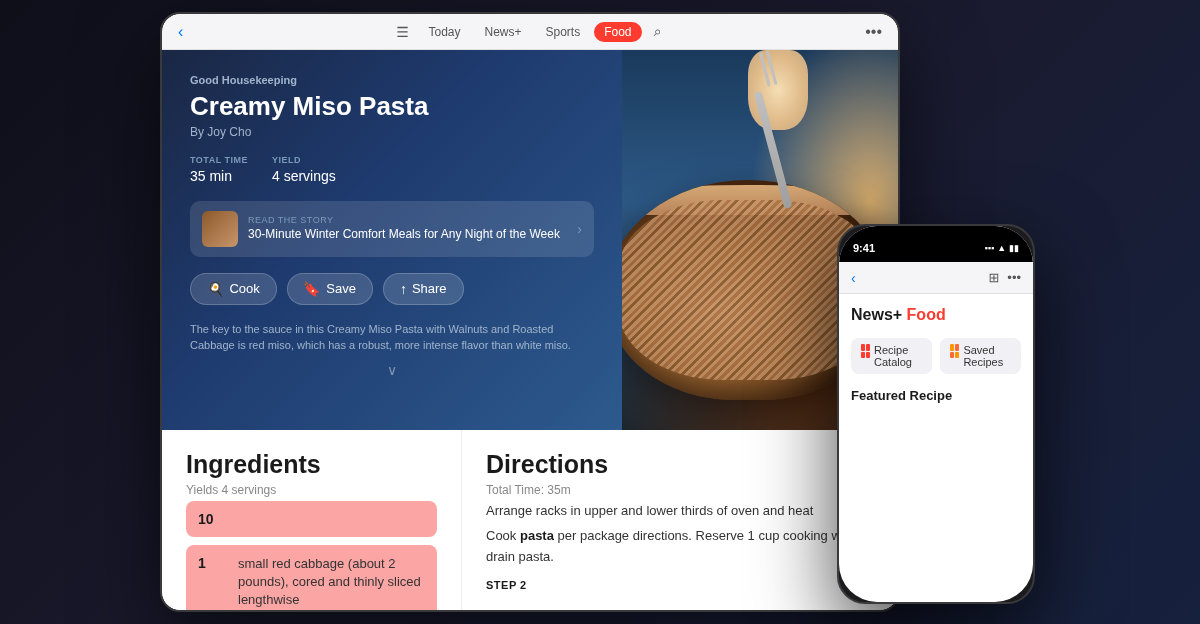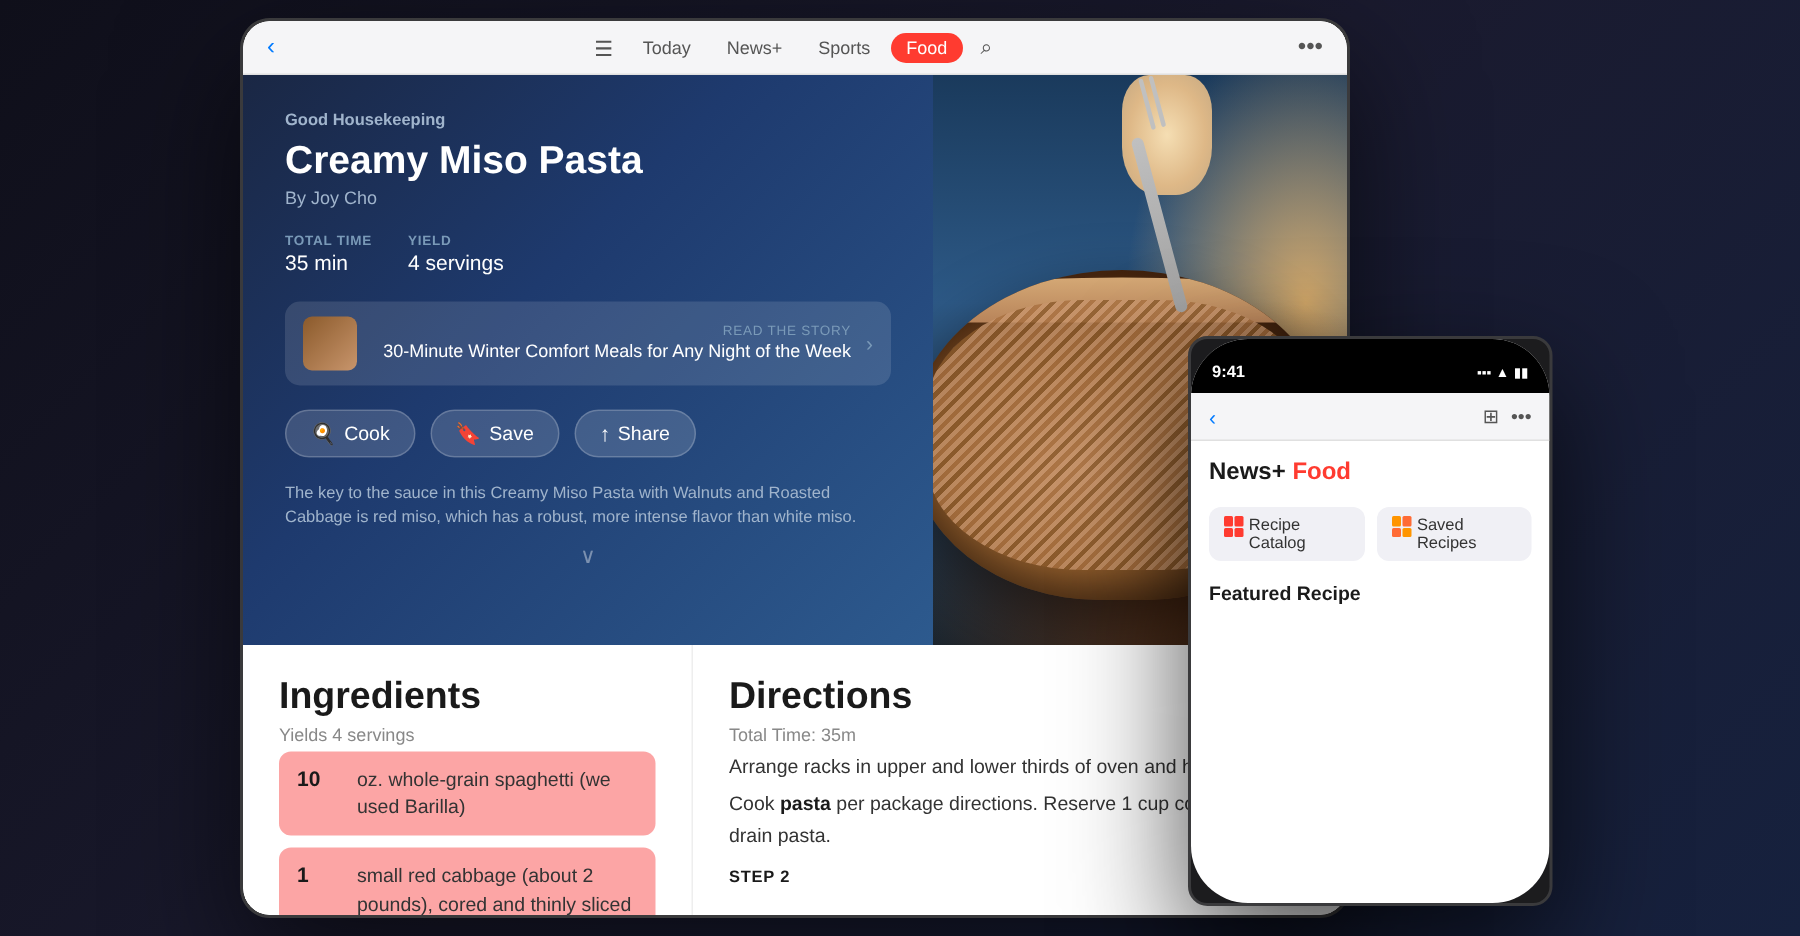--- a/index.html
+++ b/index.html
@@ -293,21 +293,20 @@
     .story-thumb {
       width: 36px;
       height: 36px;
       border-radius: 6px;
       background: linear-gradient(135deg, #8B5a2b 0%, #c8956c 100%);
       flex-shrink: 0;
     }
 
     .story-text {
       flex: 1;
-      text-align: right;
     }
 
     .story-label {
       font-size: 9px;
       color: #7a9ab8;
       text-transform: uppercase;
       letter-spacing: 0.5px;
       margin-bottom: 2px;
     }
 
@@ -438,24 +437,24 @@
       margin-bottom: 4px;
     }
 
     .step-text strong {
       font-weight: 700;
       color: #1a1a1a;
     }
 
     
     .iphone {
-      width: 243px;
+      width: 198px;
       height: 380px;
       background: #1c1c1e;
-      border-radius: 13px;
+      border-radius: 28px;
       position: absolute;
       right: 165px;
       bottom: 20px;
       box-shadow: 0 30px 80px rgba(0,0,0,0.7);
       border: 2px solid #3a3a3c;
       overflow: hidden;
       z-index: 10;
     }
 
     .iphone-screen {
@@ -675,21 +674,20 @@
       </div>
 
       <div class="content-section">
 
         <div class="ingredients-col">
           <div class="section-title">Ingredients</div>
           <div class="section-subtitle">Yields 4 servings</div>
 
           <div class="ingredient-item">
             <span class="ingredient-qty">10</span>
-            <span class="ingredient-desc">oz. whole-grain spaghetti (we used Barilla)</span>
           </div>
           <div class="ingredient-item">
             <span class="ingredient-qty">1</span>
             <span class="ingredient-desc">small red cabbage (about 2 pounds), cored and thinly sliced lengthwise</span>
           </div>
 
         </div>
 
         <div class="directions-col">
           <div class="section-title">Directions</div>

